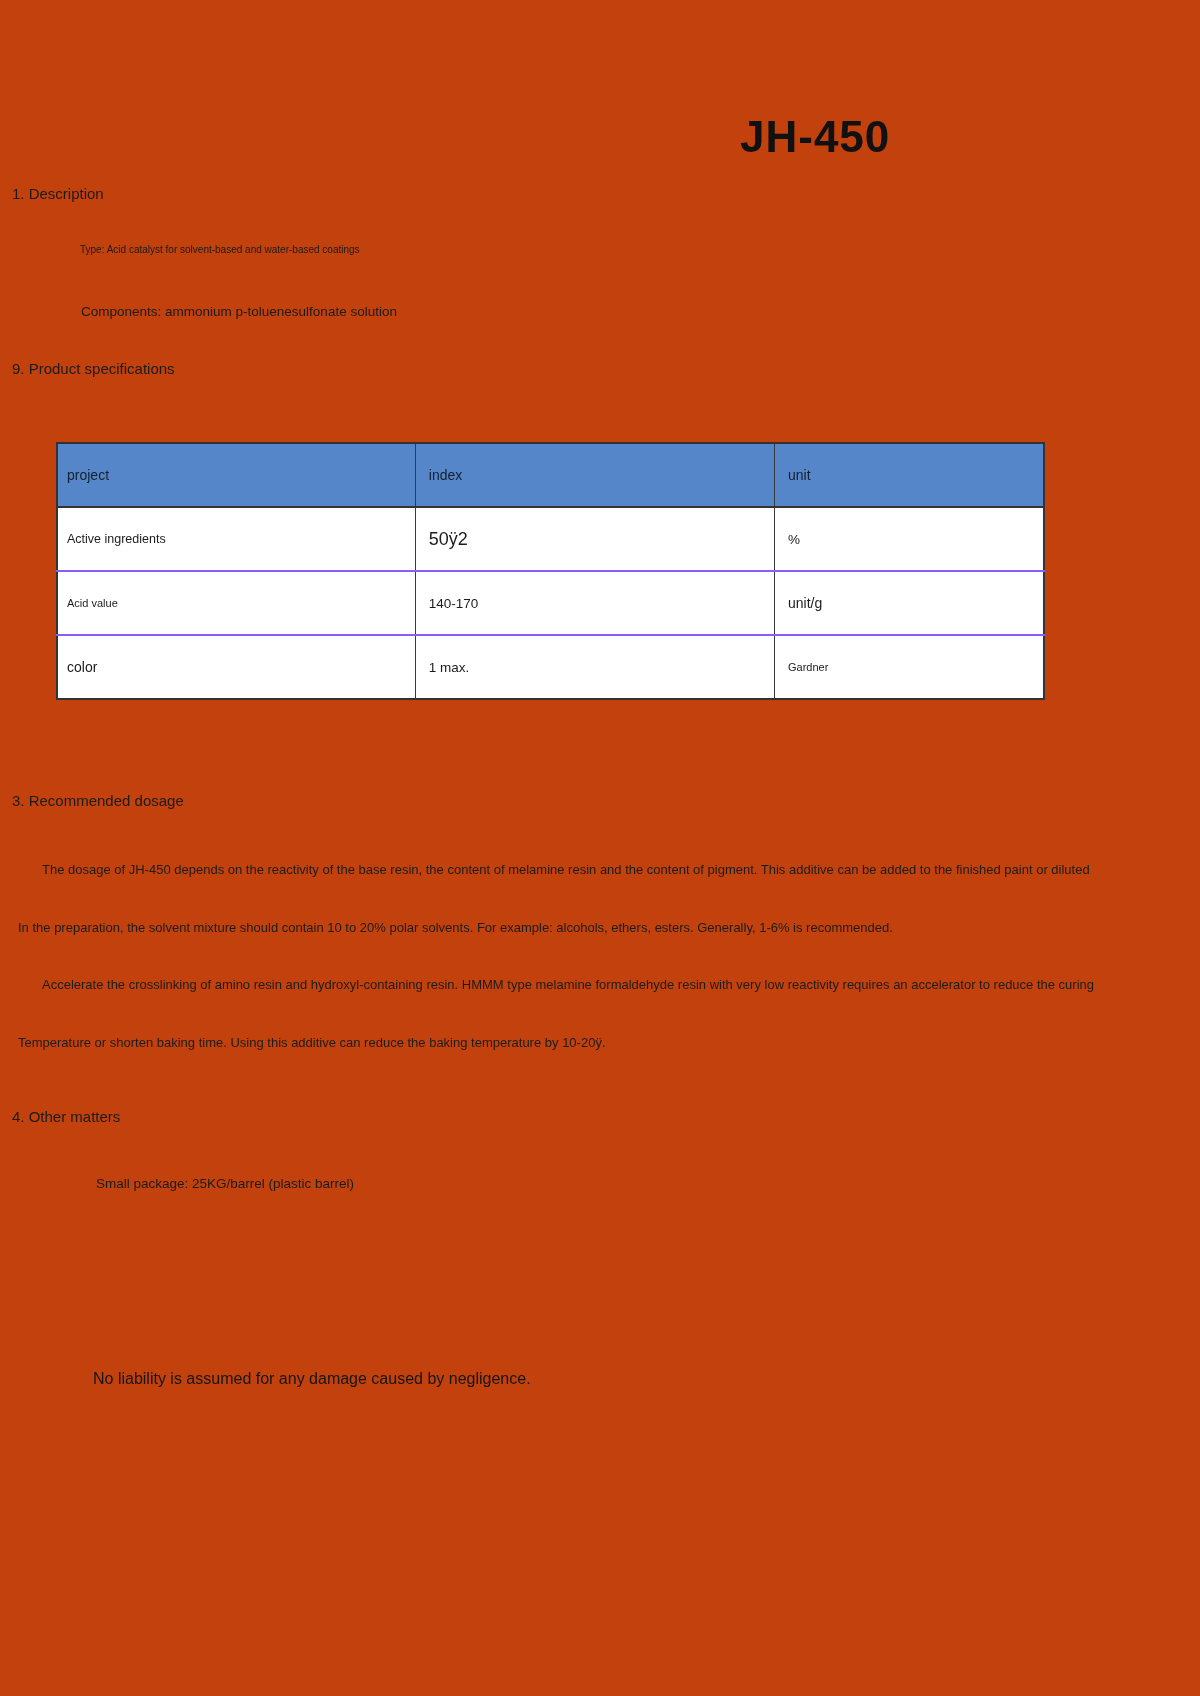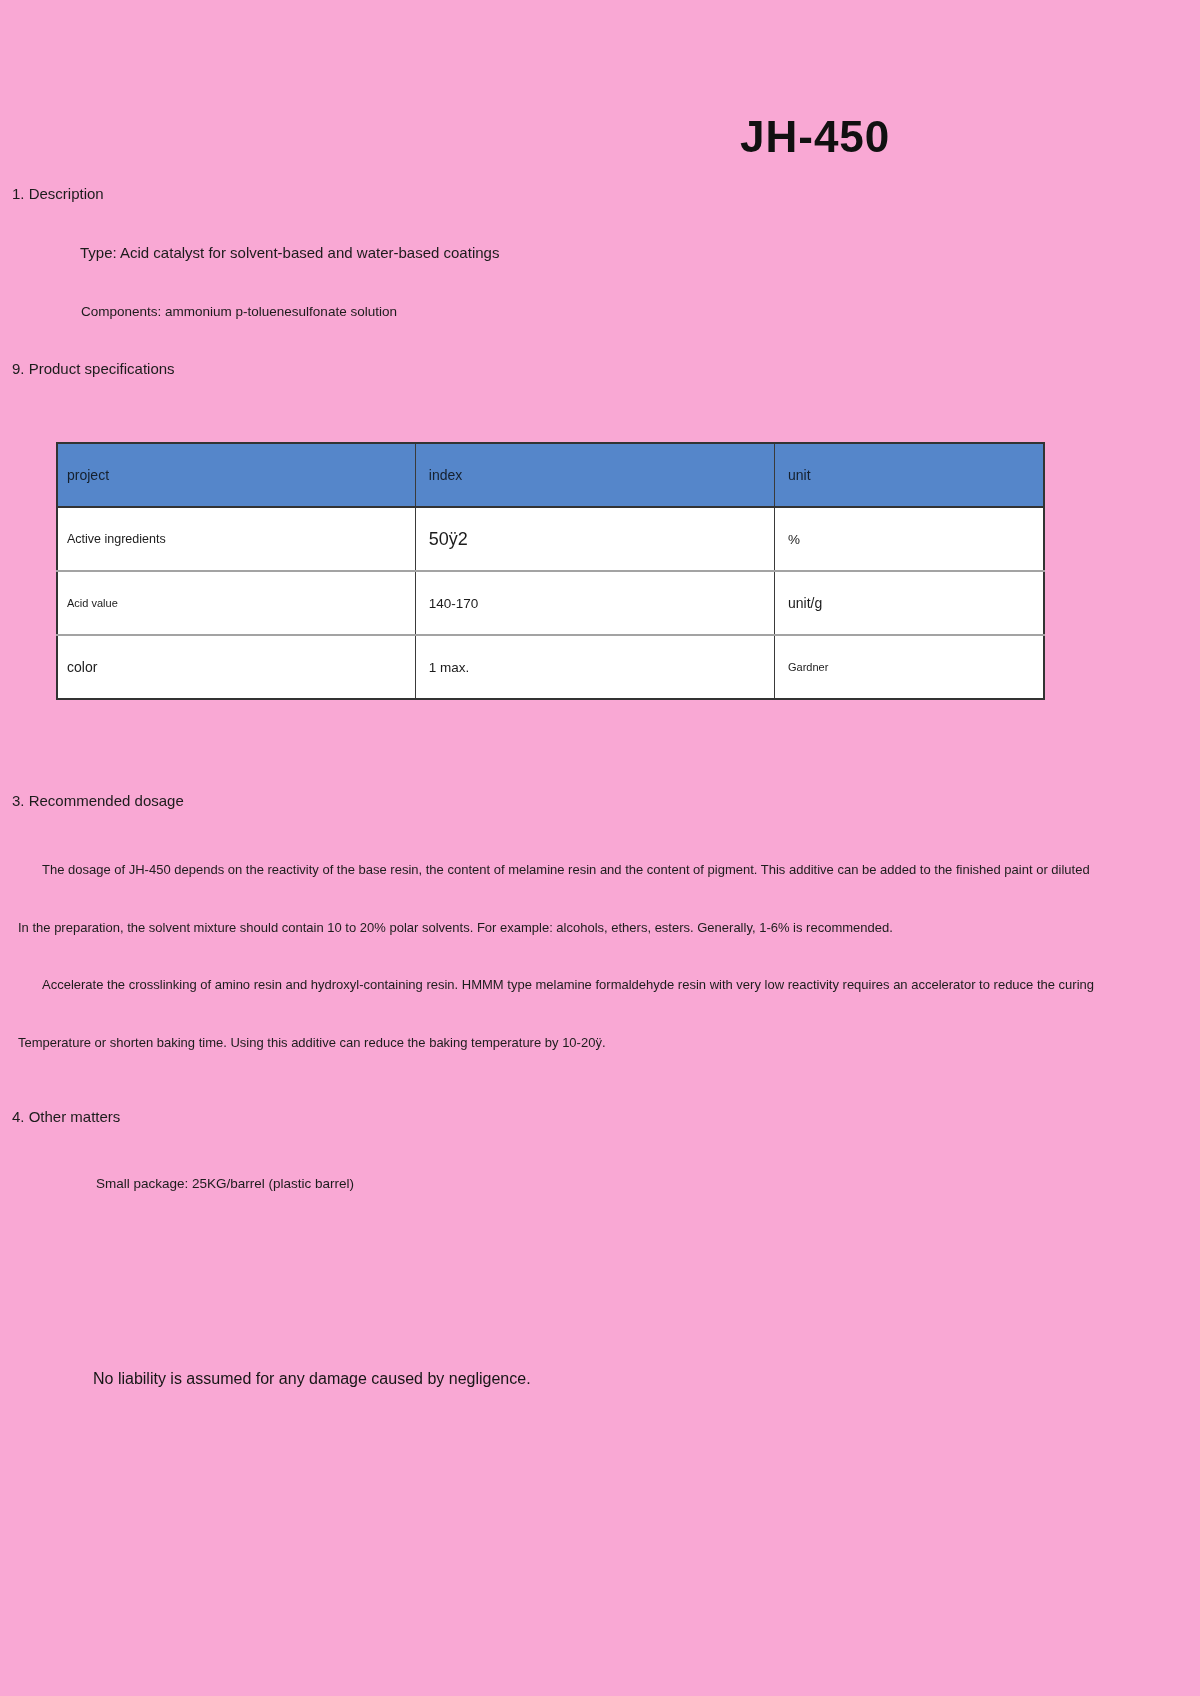--- a/index.html
+++ b/index.html
@@ -5,35 +5,35 @@
   html, body {
     margin: 0;
     padding: 0;
     background: #e9e9e9;
   }
   .page {
     position: relative;
     width: 1200px;
     height: 1696px;
     margin: 0 auto;
-    background: #f9a8d4;
+    background: #c2410c;
     font-family: "Liberation Sans", sans-serif;
     color: #1c1c1c;
     overflow: hidden;
   }
   .abs { position: absolute; white-space: nowrap; }
 
   .doc-title {
     font-size: 44px;
     font-weight: 700;
     letter-spacing: 1px;
     color: #111;
   }
   .section-heading { font-size: 15px; color: #1c1c1c; }
-  .type-line { font-size: 15px; }
+  .type-line { font-size: 10px; }
   .components-line { font-size: 13.5px; }
   .body-line { font-size: 13px; color: #1d1d1d; text-align: right; }
   .package-line { font-size: 13.5px; }
   .disclaimer-line { font-size: 16px; color: #161616; }
 
   
   .spec-table {
     position: absolute;
     left: 56px;
     top: 442px;
@@ -57,21 +57,21 @@
   }
   .spec-table { border: 2px solid #333; }
   .spec-table thead th {
     background: #5586ca;
     color: #15202e;
     font-size: 14px;
     border-bottom: 2px solid #333;
   }
   .spec-table td.col2, .spec-table td.col3,
   .spec-table th.col2, .spec-table th.col3 { padding-left: 13px; }
-  .spec-table tbody tr { border-top: 2px solid #a3a3a3; }
+  .spec-table tbody tr { border-top: 2px solid #8b5cf6; }
 
   .cell-active      { font-size: 12.5px; }
   .cell-50          { font-size: 18px; }
   .cell-percent     { font-size: 13.5px; }
   .cell-density     { font-size: 14px; }
   .cell-113         { font-size: 13.5px; }
   .cell-maps        { font-size: 14px; }
   .cell-acid        { font-size: 11px; }
   .cell-140         { font-size: 13.5px; }
   .cell-mgkoh       { font-size: 14px; }

